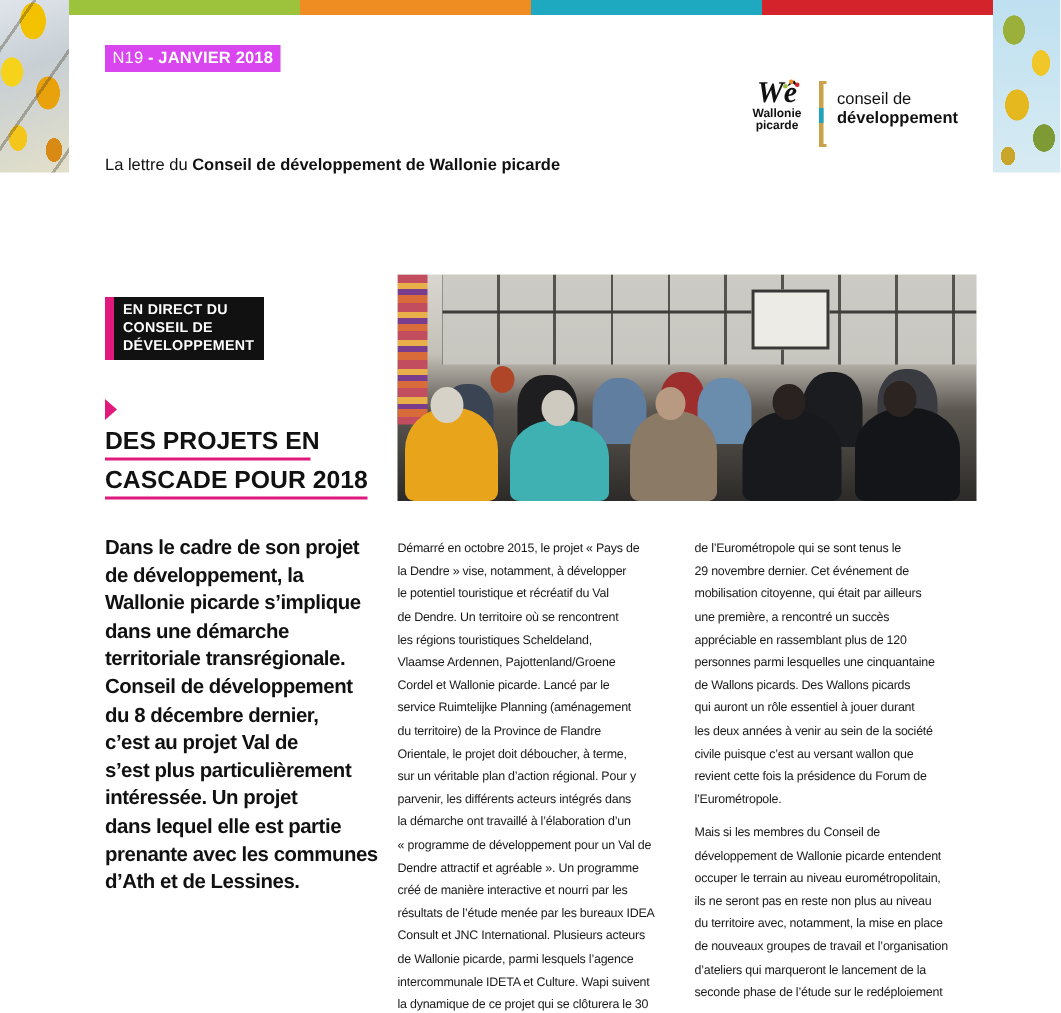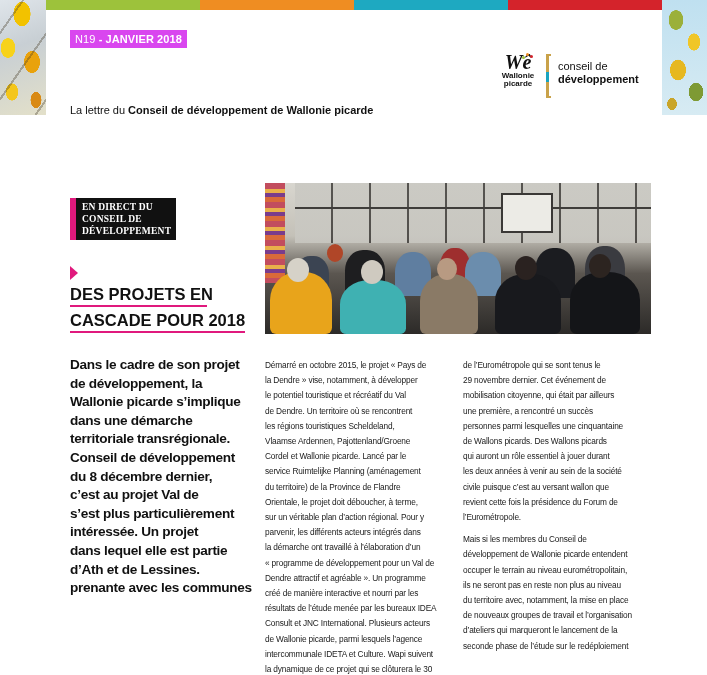--- a/index.html
+++ b/index.html
@@ -53,21 +53,21 @@
     .logo-bracket { position: absolute; left: 546px; top: 54px; width: 5px; height: 44px;
       border-left: 3px solid #c9a24a; border-top: 2px solid #c9a24a; border-bottom: 2px solid #c9a24a; }
     .logo-bracket::after { content:""; position:absolute; left:-3px; top:16px; width:3px; height:10px; background:#1aa4c0; }
     .logo-cdd { position: absolute; left: 558px; top: 60px; font-family: "Liberation Sans", sans-serif; color: #111; }
     .logo-cdd .l1 { font-size: 11px; line-height: 13px; }
     .logo-cdd .l2 { font-size: 11px; line-height: 13px; font-weight: bold; }
 
     
     .section-label { position: absolute; left: 70px; top: 198px; width: 106px; height: 42px;
       background: #111111; border-left: 6px solid #e0197d; padding: 3px 0 0 6px; }
-    .section-label div { font-family: Liberation Serif, serif; font-size: 9.5px; line-height: 12px;
+    .section-label div { font-family: Liberation Sans, sans-serif; font-size: 9.5px; line-height: 12px;
       color: #ffffff; font-weight: bold; letter-spacing: 0.2px; }
     .triangle { position: absolute; left: 70px; top: 266px; width: 0; height: 0;
       border-top: 7px solid transparent; border-bottom: 7px solid transparent; border-left: 8px solid #e0197d; }
     .headline { position: absolute; left: 70px; top: 284px; width: 190px; }
     .headline .line { font-family: "Liberation Sans", sans-serif; font-size: 16.5px; font-weight: bold;
       color: #111; line-height: 20px; white-space: nowrap; }
     .headline .rule { height: 2px; background: #e0197d; margin: 1px 0 3px 0; }
     .headline .r1 { width: 137px; }
     .headline .r2 { width: 175px; }
 
@@ -157,22 +157,22 @@
     <span class="ln">de développement, la</span>
     <span class="ln">Wallonie picarde s’implique</span>
     <span class="ln">dans une démarche</span>
     <span class="ln">territoriale transrégionale.</span>
     <span class="ln">Conseil de développement</span>
     <span class="ln">du 8 décembre dernier,</span>
     <span class="ln">c’est au projet Val de</span>
     <span class="ln">s’est plus particulièrement</span>
     <span class="ln">intéressée. Un projet</span>
     <span class="ln">dans lequel elle est partie</span>
+    <span class="ln">prenante avec les communes</span>
     <span class="ln">d’Ath et de Lessines.</span>
-    <span class="ln">prenante avec les communes</span>
   </div>
 
 <div class="photo">
   <div class="wall"></div>
   <div class="wall2"></div>
   <div class="books"></div>
   <div class="screen"></div>
   <div class="crowd">
     <div class="p" style="left:30px;top:18px;width:34px;height:40px;background:#3b4452"></div>
     <div class="p" style="left:80px;top:12px;width:40px;height:45px;background:#1e1e20"></div>
@@ -216,20 +216,21 @@
     <span class="ln">Consult et JNC International. Plusieurs acteurs</span>
     <span class="ln">de Wallonie picarde, parmi lesquels l’agence</span>
     <span class="ln">intercommunale IDETA et Culture. Wapi suivent</span>
     <span class="ln">la dynamique de ce projet qui se clôturera le 30</span>
   </div>
 <div class="col col-3" id="col3">
     <span class="ln">de l’Eurométropole qui se sont tenus le</span>
     <span class="ln">29 novembre dernier. Cet événement de</span>
     <span class="ln">mobilisation citoyenne, qui était par ailleurs</span>
     <span class="ln">une première, a rencontré un succès</span>
+    <span class="ln">appréciable en rassemblant plus de 120</span>
     <span class="ln">personnes parmi lesquelles une cinquantaine</span>
     <span class="ln">de Wallons picards. Des Wallons picards</span>
     <span class="ln">qui auront un rôle essentiel à jouer durant</span>
     <span class="ln">les deux années à venir au sein de la société</span>
     <span class="ln">civile puisque c’est au versant wallon que</span>
     <span class="ln">revient cette fois la présidence du Forum de</span>
     <span class="ln">l’Eurométropole.</span>
     <span class="gap"></span>
     <span class="ln">Mais si les membres du Conseil de</span>
     <span class="ln">développement de Wallonie picarde entendent</span>

